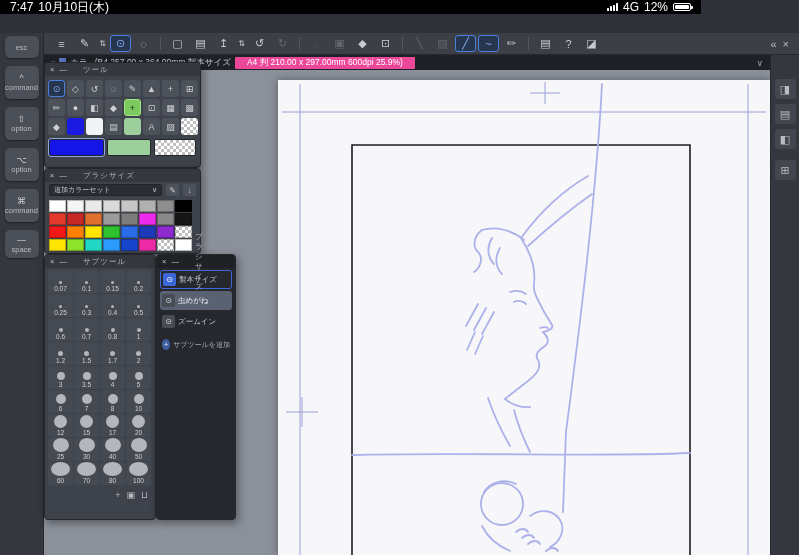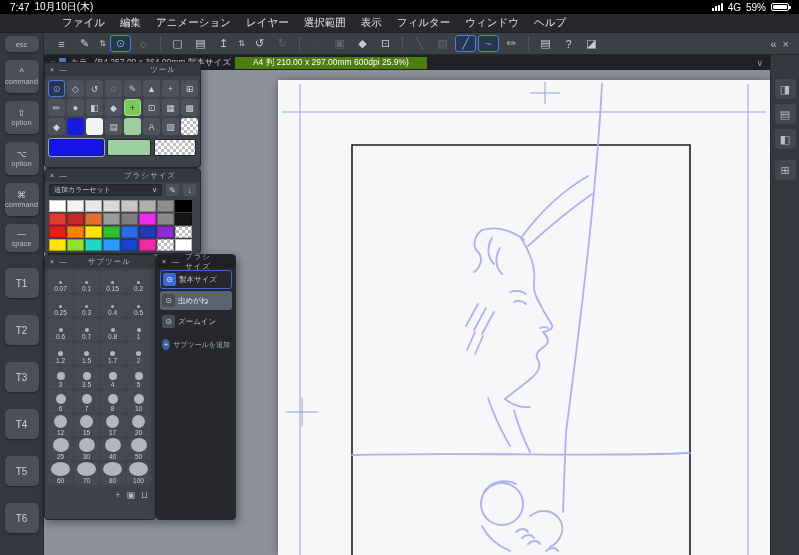--- a/index.html
+++ b/index.html
@@ -1,22 +1,22 @@
 <!DOCTYPE html>
 <html><head>
 <meta charset="utf-8">
 <style>
   html,body{margin:0;padding:0;background:#111;}
   *{box-sizing:border-box;}
   .screen{position:relative;width:799px;height:555px;overflow:hidden;background:#2e3137;
     font-family:"Liberation Sans","DejaVu Sans",sans-serif;color:#d6d8dd;-webkit-font-smoothing:antialiased;}
 
   
-  .statusbar{position:absolute;left:0;top:0;width:799px;height:14px;background:#000;color:#fff;
-    display:flex;align-items:center;justify-content:space-between;padding:0 10px;font-size:10px;}
+  .statusbar{position:absolute;left:0;top:0;width:701px;height:14px;background:#000;color:#fff;
+    display:flex;align-items:center;justify-content:space-between;padding:0 10px;font-size:12px;}
   .sb-left,.sb-right{display:flex;align-items:center;gap:5px;}
   .sig{display:flex;align-items:flex-end;gap:1px;height:8px;}
   .sig i{display:block;width:2px;background:#fff;border-radius:.5px;}
   .batt{position:relative;width:18px;height:8px;border:1px solid #fff;border-radius:2px;}
   .batt i{position:absolute;left:1px;top:1px;bottom:1px;width:14px;background:#fff;border-radius:1px;}
   .batt:after{content:"";position:absolute;right:-3px;top:2px;width:2px;height:3px;background:#fff;border-radius:0 1px 1px 0;}
 
   
   .menubar{position:absolute;left:0;top:14px;width:799px;height:19px;background:#26282d;
     display:flex;align-items:center;gap:15px;padding-left:62px;font-size:10.5px;color:#e3e4e7;border-bottom:1px solid #1d1f23;}
@@ -30,29 +30,29 @@
   .tb-btn.small{width:11px;font-size:8px;}
   .tb-btn.active{background:#27364f;border:1px solid #4d7fe0;color:#86abf2;}
   .tb-btn.disabled{color:#62666e;}
   .tb-sep{width:1px;height:13px;background:#53575f;margin:0 5px;}
   .tb-right{margin-left:auto;display:flex;align-items:center;gap:6px;color:#b9bcc3;font-size:11px;padding-right:4px;}
 
   
   .docbar{position:absolute;left:44px;top:55px;width:726px;height:15px;background:#1f2126;
     display:flex;align-items:center;gap:4px;padding:0 7px;font-size:8.5px;color:#c3c6cd;}
   .doc-ic{width:7px;height:9px;background:#5c79c6;border-radius:1px;}
-  .doc-hl{background:#4d7c0f;color:#fff;padding:0 18px;border-radius:1px;}
+  .doc-hl{background:#ec4899;color:#fff;padding:0 12px;border-radius:1px;}
   .docbar .right-ch{margin-left:auto;color:#9da0a8;font-size:9px;}
 
   
   .leftbar{position:absolute;left:0;top:33px;width:44px;bottom:0;background:#34373d;border-right:1px solid #26282d;
     display:flex;flex-direction:column;align-items:center;}
   .mod-key{width:34px;height:33px;margin-top:8px;background:#4b4f57;border-radius:5px;display:flex;flex-direction:column;
     align-items:center;justify-content:center;box-shadow:0 1px 2px rgba(0,0,0,.4);}
-  .mod-key.esc{height:16px;margin-top:3px;}
+  .mod-key.esc{height:22px;margin-top:3px;}
   .mod-key.space-key{height:28px;}
   .mod-sym{font-size:9px;line-height:10px;color:#cfd2d8;}
   .mod-lbl{font-size:7.5px;color:#b9bcc3;}
   .tkey{width:34px;height:30px;margin-top:17px;background:#4b4f57;border-radius:5px;display:flex;align-items:center;
     justify-content:center;font-size:10px;color:#cfd2d8;box-shadow:0 1px 2px rgba(0,0,0,.4);}
   .tkey.first{margin-top:16px;}
 
   
   .rightbar{position:absolute;right:0;top:55px;width:29px;bottom:0;background:#34373d;border-left:1px solid #26282d;
     display:flex;flex-direction:column;align-items:center;padding-top:24px;gap:5px;}
@@ -63,21 +63,21 @@
   
   .canvas{position:absolute;left:44px;top:70px;width:726px;bottom:0;overflow:hidden;}
   .page{position:absolute;left:234px;top:10px;width:492px;height:475px;box-shadow:0 0 8px rgba(0,0,0,.35);}
   .page svg{display:block;}
 
   
   .panel{position:absolute;background:#3e424a;border:1px solid #25272c;border-radius:4px;box-shadow:2px 3px 9px rgba(0,0,0,.4);}
   .panel-header{height:13px;display:flex;align-items:center;gap:5px;background:#34373d;border-radius:3px 3px 0 0;
     padding:0 5px;font-size:7.5px;color:#b6b9c1;}
   .ph-btn{font-size:7.5px;color:#c3c6cd;line-height:13px;}
-  .ph-title{flex:1;text-align:right;letter-spacing:1px;}
+  .ph-title{flex:1;text-align:left;letter-spacing:1px;margin-left:11px;}
   .ph-spacer{width:14px;}
 
   
   .tool-panel{left:44px;top:62px;width:157px;height:106px;}
   .tool-grid{display:grid;grid-template-columns:repeat(8,17px);gap:2px;padding:4px 3px 2px 3px;}
   .tool-cell{height:17px;background:#4c515a;border-radius:3px;display:flex;align-items:center;justify-content:center;
     font-size:9px;color:#ccd0d6;overflow:hidden;}
   .tool-cell.active{background:#27364f;border:1px solid #4d7fe0;color:#86abf2;}
   .tool-cell.green{background:#7cc95f;color:#15330f;border:1px solid #9fe384;}
   .swatch-row{display:flex;gap:3px;padding:2px 4px;}
@@ -135,38 +135,27 @@
       <span>10月10日(木)</span>
     </div>
     <div class="sb-right">
       <span class="sig">
           <i style="height:3px"></i>
           <i style="height:5px"></i>
           <i style="height:6px"></i>
           <i style="height:8px"></i>
         </span>
       <span>4G</span>
-      <span>59%</span>
+      <span>12%</span>
       <span class="batt">
           <i></i>
         </span>
     </div>
   </div>
 
-  <div class="menubar">
-    <span>ファイル</span>
-    <span>編集</span>
-    <span>アニメーション</span>
-    <span>レイヤー</span>
-    <span>選択範囲</span>
-    <span>表示</span>
-    <span>フィルター</span>
-    <span>ウィンドウ</span>
-    <span>ヘルプ</span>
-  </div>
 
   <div class="toolbar">
     <div id="toolbar-icons" style="display:flex;align-items:center;">
         <div class="tb-btn">
           <div>≡</div>
         </div>
         <div class="tb-btn">
           <div>✎</div>
         </div>
         <div class="tb-btn small">
@@ -269,28 +258,20 @@
           <div class="mod-lbl">option</div>
         </div>
         <div class="mod-key">
           <div class="mod-sym">⌘</div>
           <div class="mod-lbl">command</div>
         </div>
         <div class="mod-key space-key">
           <div class="mod-sym">—</div>
           <div class="mod-lbl">space</div>
         </div>
-      </div>
-    <div id="t-keys" style="display:flex;flex-direction:column;align-items:center;">
-        <div class="tkey first">T1</div>
-        <div class="tkey">T2</div>
-        <div class="tkey">T3</div>
-        <div class="tkey">T4</div>
-        <div class="tkey">T5</div>
-        <div class="tkey">T6</div>
       </div>
   </div>
 
   <div class="canvas" id="canvas" style="background: rgb(139, 144, 154);">
     <div class="page" id="page" style="background: rgb(247, 247, 249);">
       <svg width="492" height="475" viewBox="0 0 492 475">
 
         <g fill="none" stroke-width="1" stroke="#98a0d8">
           <line x1="22" y1="4" x2="22" y2="475"></line>
           <line x1="470" y1="4" x2="470" y2="475"></line>

